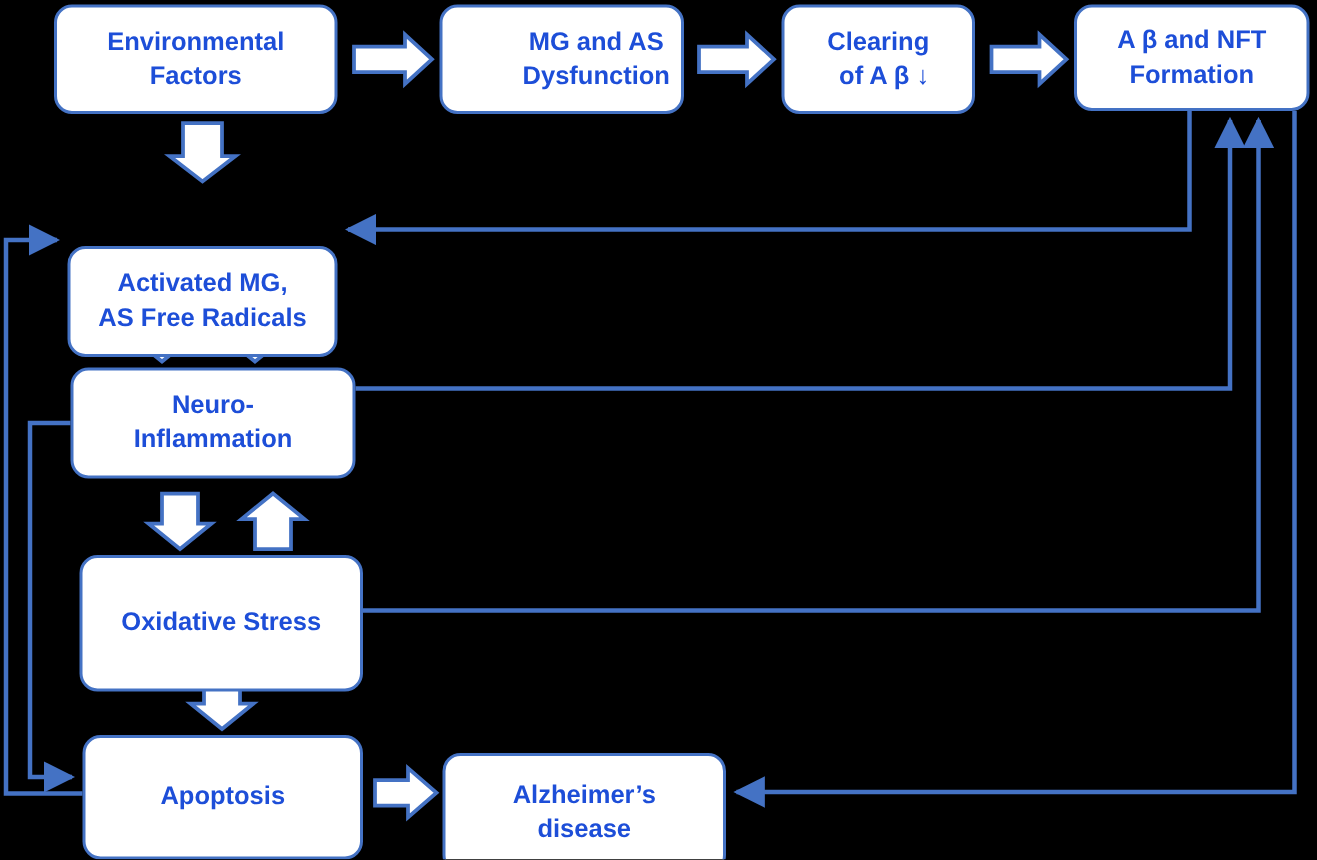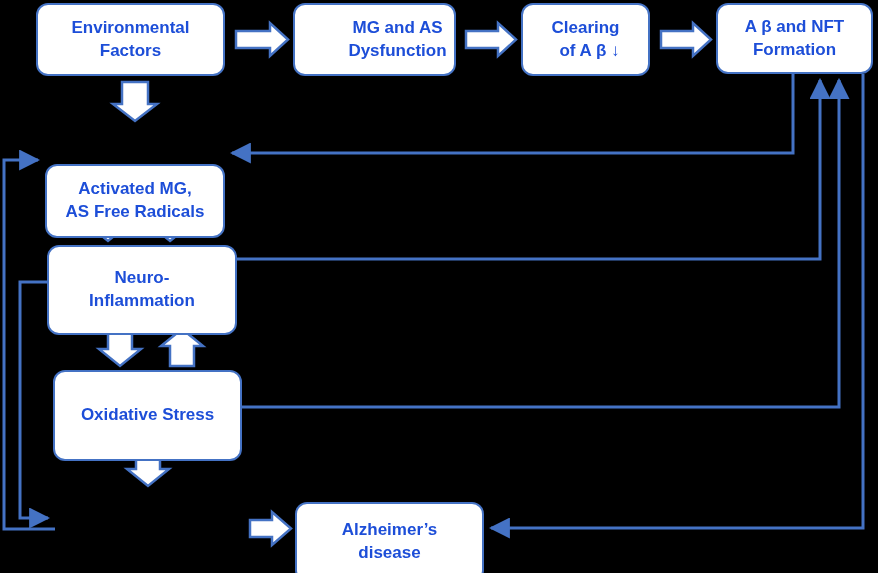--- a/index.html
+++ b/index.html
@@ -99,28 +99,31 @@
   <div class="nodebox" style="left:716px;top:3px;width:157px;height:71px;">
     <span>A β and NFT
 Formation</span>
   </div>
 
   <div class="nodebox" style="left:45px;top:124px;width:180px;height:74px;margin-top:40px;">
     <span>Activated MG,
 AS Free Radicals</span>
   </div>
 
-  <div class="nodebox" style="left:47px;top:245px;width:190px;height:90px;">
+  <div class="nodebox" style="left:47px;top:245px;width:190px;height:74px;">
     <span>Neuro-
 Inflammation</span>
   </div>
 
   <div class="nodebox" style="left:53px;top:370px;width:189px;height:91px;">
     <span>Oxidative Stress</span>
   </div>
 
+  <div class="nodebox" style="left:55px;top:490px;width:187px;height:83px;">
+    <span>Apoptosis</span>
+  </div>
 
   <div class="nodebox" style="left:295px;top:502px;width:189px;height:80px;">
     <span>Alzheimer’s
 disease</span>
   </div>
 
 </div>
 
 </body></html>

